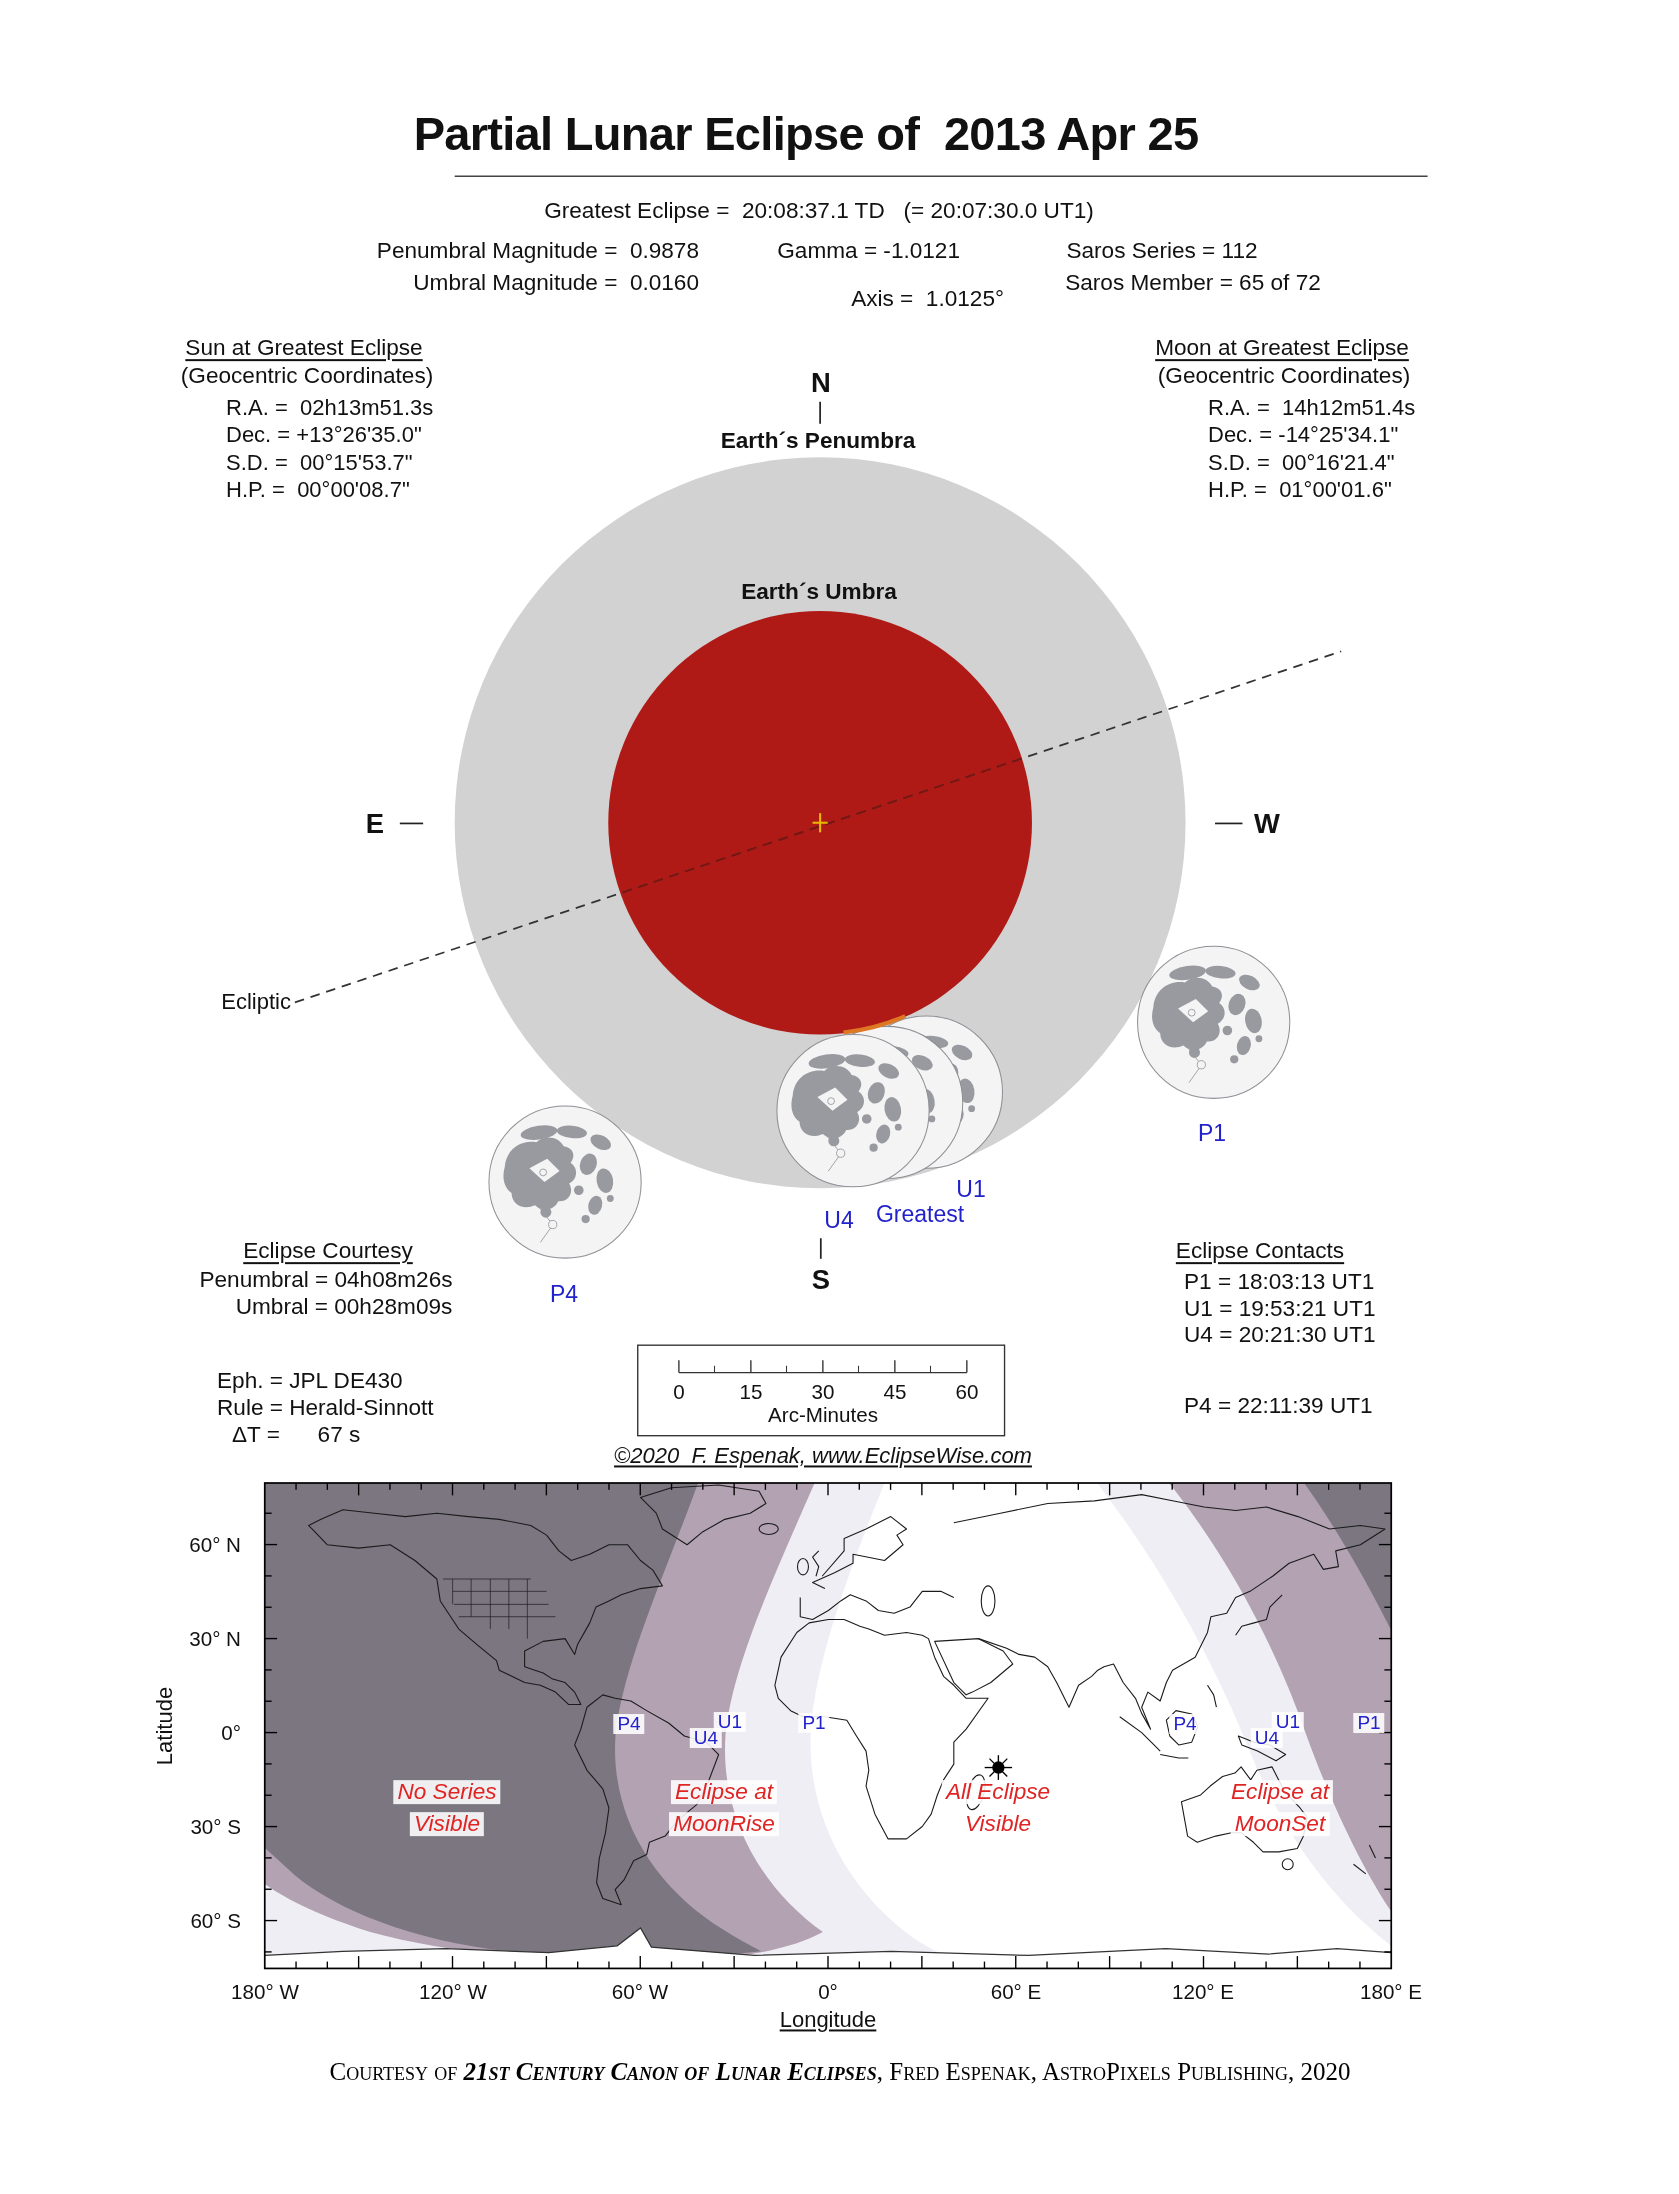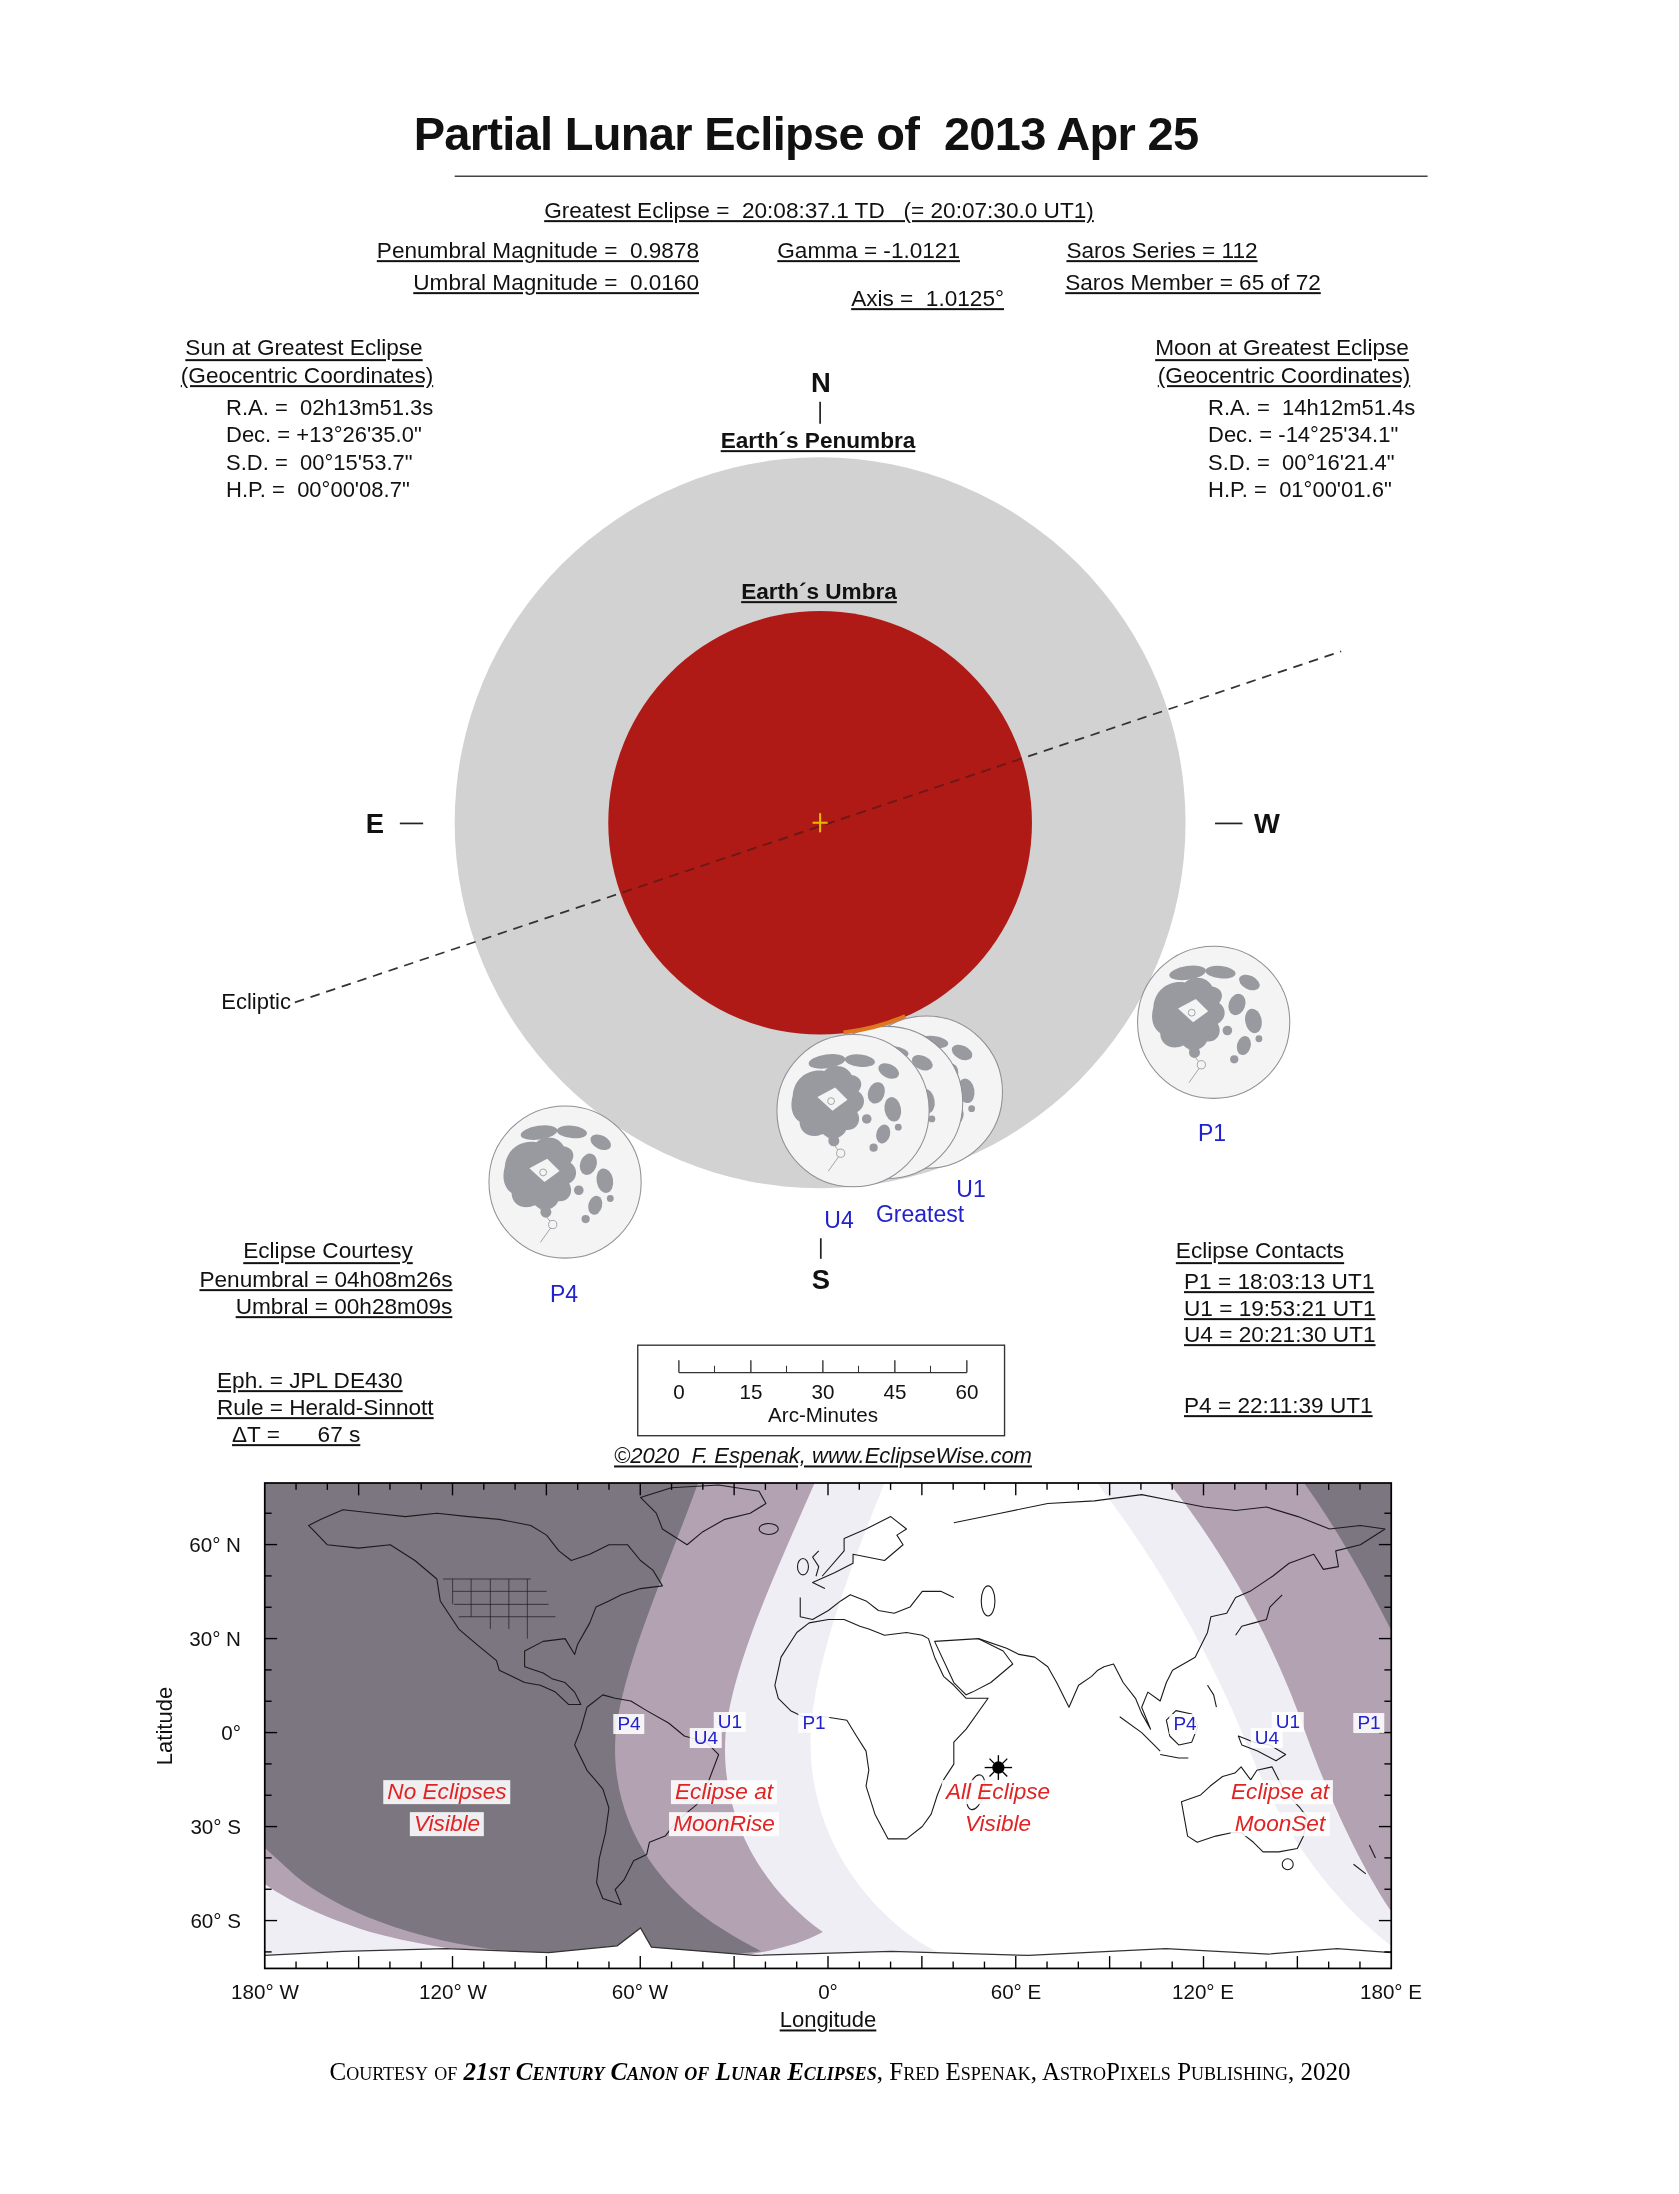--- a/index.html
+++ b/index.html
@@ -3,21 +3,21 @@
 <meta charset="utf-8">
 <style>
   html,body{margin:0;padding:0;background:#ffffff;}
   #page{position:relative;width:1680px;height:2194px;background:#fff;overflow:hidden;
         font-family:"Liberation Sans",sans-serif;color:#111;}
   svg{position:absolute;left:0;top:0;}
   .t{position:absolute;white-space:pre;line-height:1.05;}
   .cc{transform:translate(-50%,-50%);text-align:center;}
   .lv{transform:translateY(-50%);}
   .rv{transform:translate(-100%,-50%);text-align:right;}
-  .fs33{font-size:22.6px;text-decoration:underline;} .fs32{font-size:22px;} .fs30{font-size:20.6px;}
+  .fs33{font-size:22.6px;} .fs32{font-size:22px;} .fs30{font-size:20.6px;}
   .fs40{font-size:27.4px;font-weight:bold;}
   .bold{font-weight:bold;}
   .ul{text-decoration:underline;text-underline-offset:4.1px;}
   .title{font-size:47px;font-weight:bold;letter-spacing:-0.7px;}
   .blue{color:#2222cc;font-size:23px;}
   .chip{background:rgba(255,255,255,0.88);padding:0 4.1px;}
   .redlbl{color:#e02424;font-style:italic;font-size:22.6px;}
   .ital{font-style:italic;text-decoration:underline;}
   .footer{font-family:"Liberation Serif",serif;font-variant:small-caps;font-size:25px;color:#000;}
   .footer .bk{font-weight:bold;font-style:italic;}
@@ -326,21 +326,21 @@
 <div class="t fs32" style="left:165px;top:1726px;transform:translate(-50%,-50%) rotate(-90deg);">Latitude</div>
 <div class="t cc fs30" style="left:265px;top:1992px;">180° W</div>
 <div class="t cc fs30" style="left:453px;top:1992px;">120° W</div>
 <div class="t cc fs30" style="left:640px;top:1992px;">60° W</div>
 <div class="t cc fs30" style="left:828px;top:1992px;">0°</div>
 <div class="t cc fs30" style="left:1016px;top:1992px;">60° E</div>
 <div class="t cc fs30" style="left:1203px;top:1992px;">120° E</div>
 <div class="t cc fs30" style="left:1391px;top:1992px;">180° E</div>
 <div class="t cc fs32" style="left:828px;top:2020px;text-decoration:underline;">Longitude</div>
 
-<div class="t cc redlbl chip" style="left:447px;top:1792px;">No Eclipses</div>
+<div class="t cc redlbl chip" style="left:447px;top:1792px;">No Series</div>
 <div class="t cc redlbl chip" style="left:447px;top:1824px;">Visible</div>
 <div class="t cc redlbl chip" style="left:724px;top:1792px;">Eclipse at</div>
 <div class="t cc redlbl chip" style="left:724px;top:1824px;">MoonRise</div>
 <div class="t cc redlbl chip" style="left:998px;top:1792px;">All Eclipse</div>
 <div class="t cc redlbl chip" style="left:998px;top:1824px;">Visible</div>
 <div class="t cc redlbl chip" style="left:1280px;top:1792px;">Eclipse at</div>
 <div class="t cc redlbl chip" style="left:1280px;top:1824px;">MoonSet</div>
 
 <div class="t cc chip" style="left:629px;top:1724px;color:#2222cc;font-size:19px;">P4</div>
 <div class="t cc chip" style="left:706px;top:1738px;color:#2222cc;font-size:19px;">U4</div>

